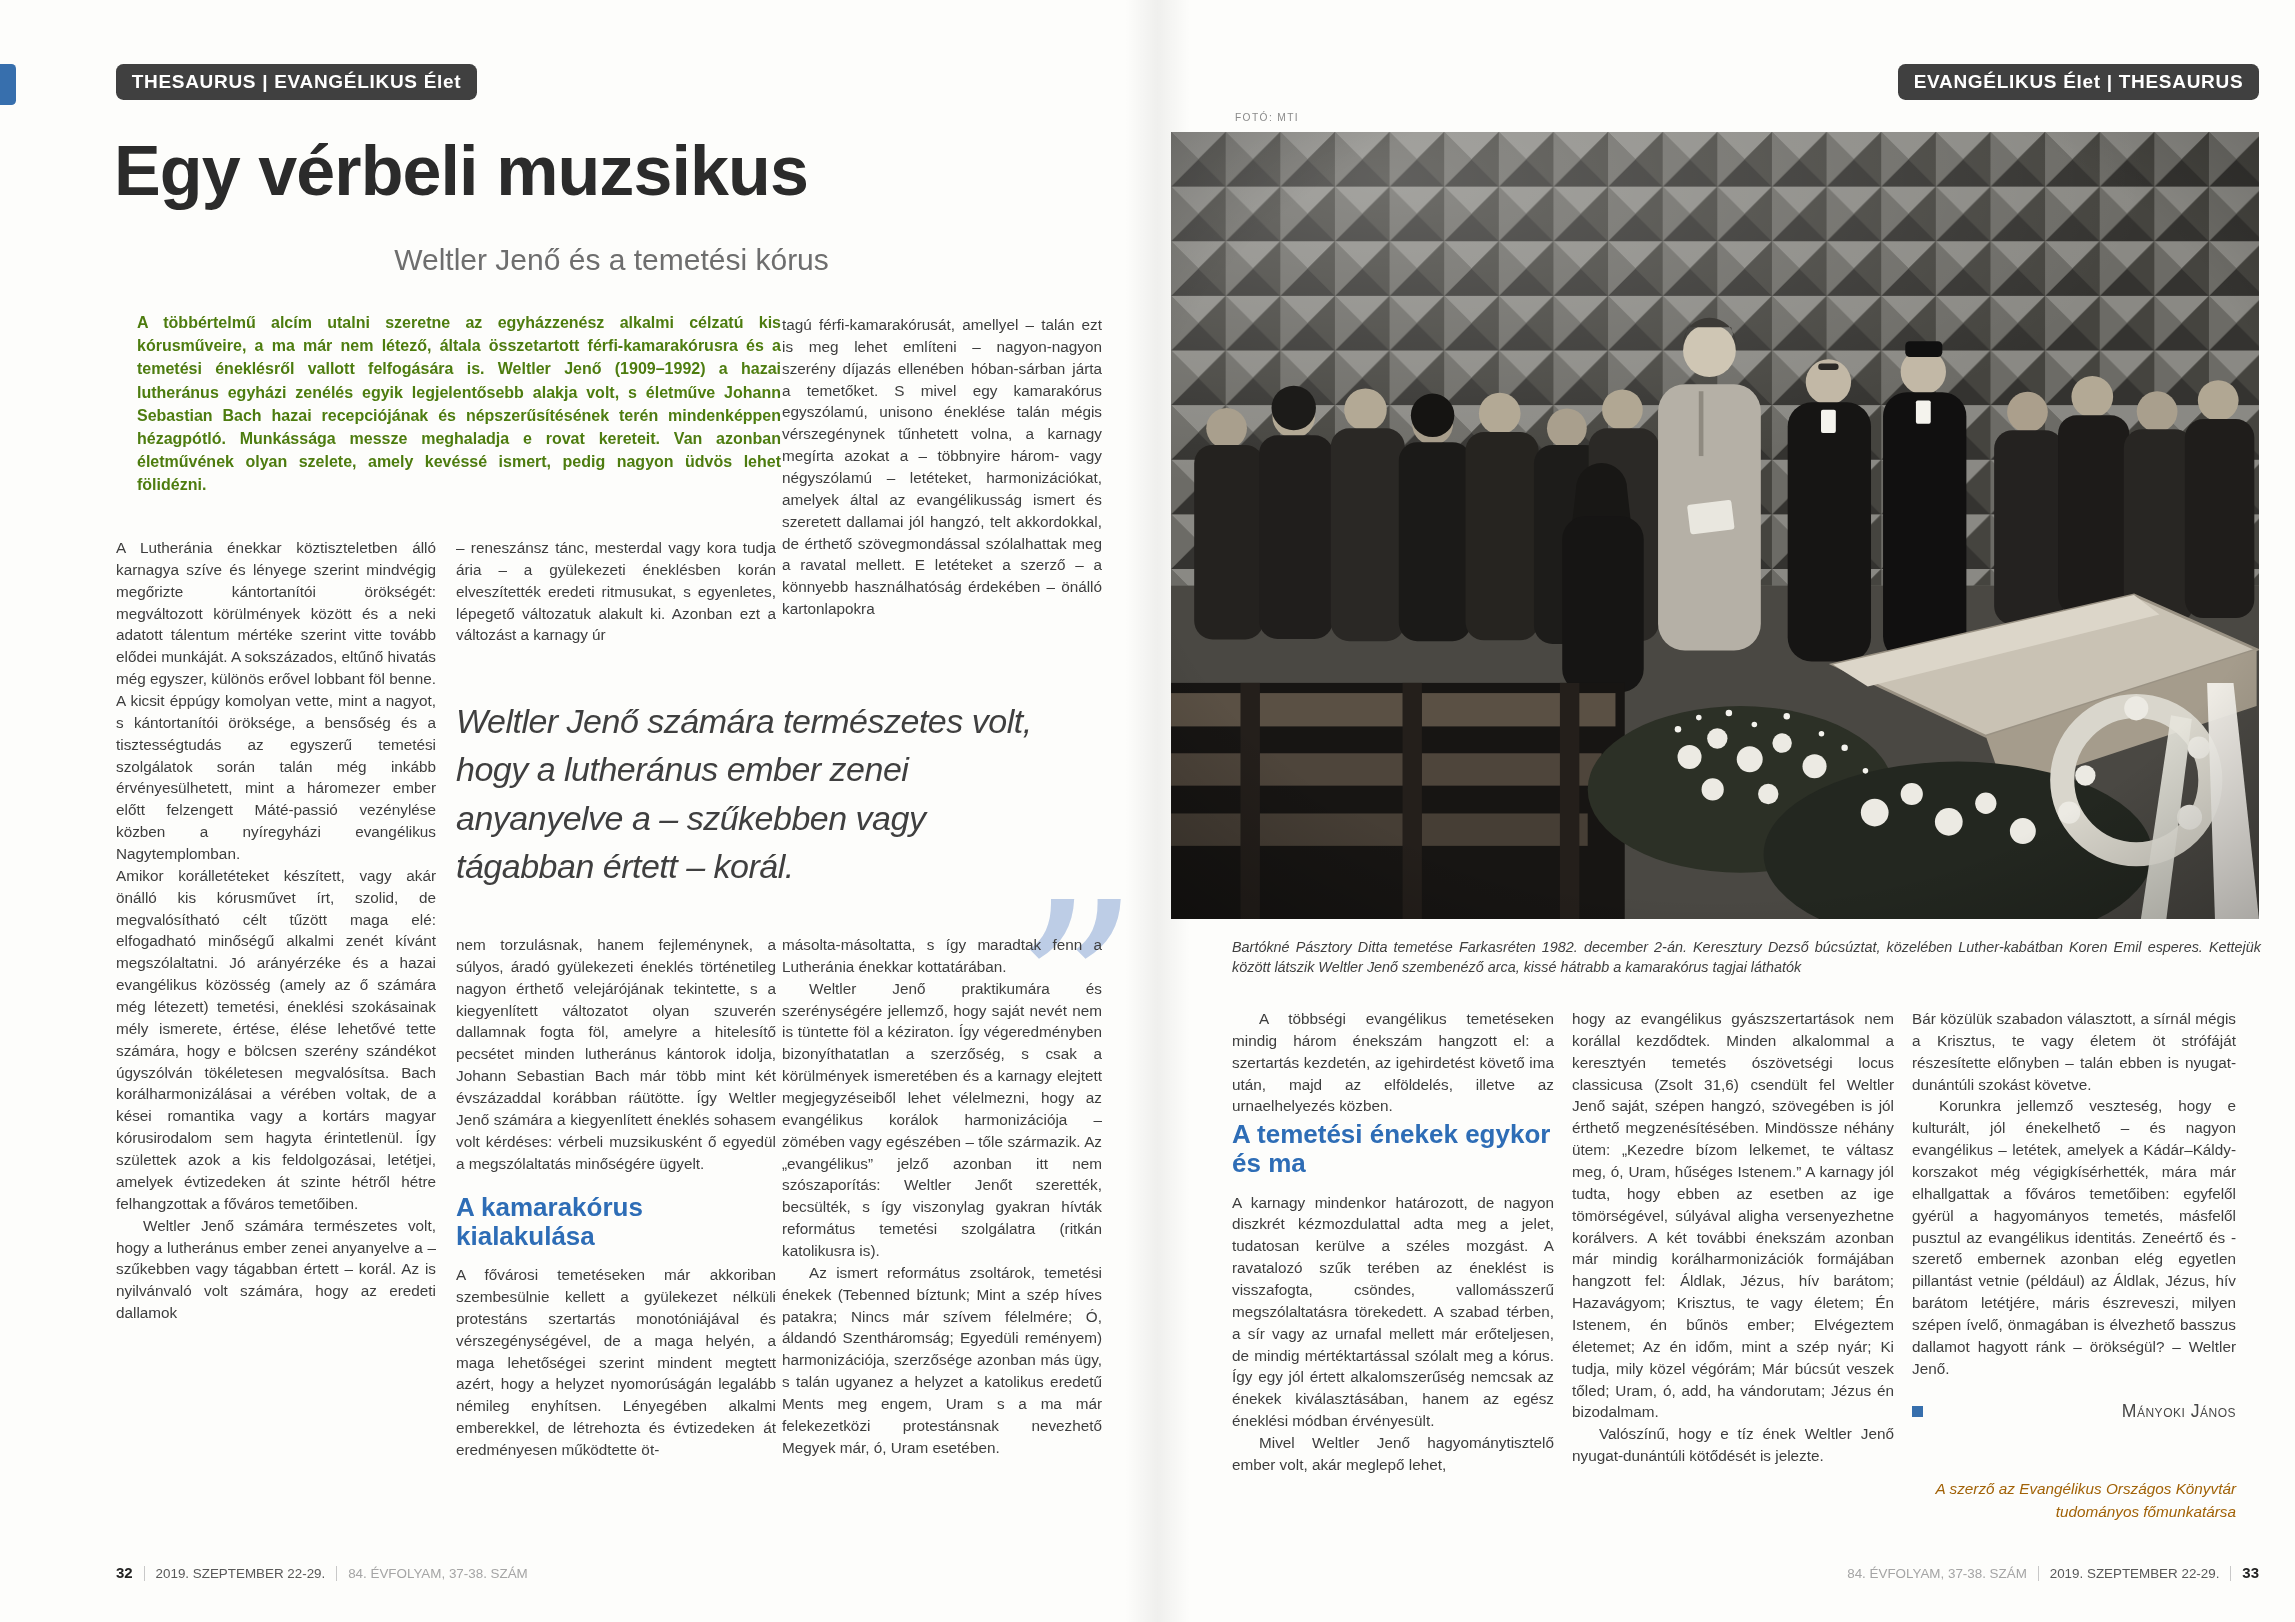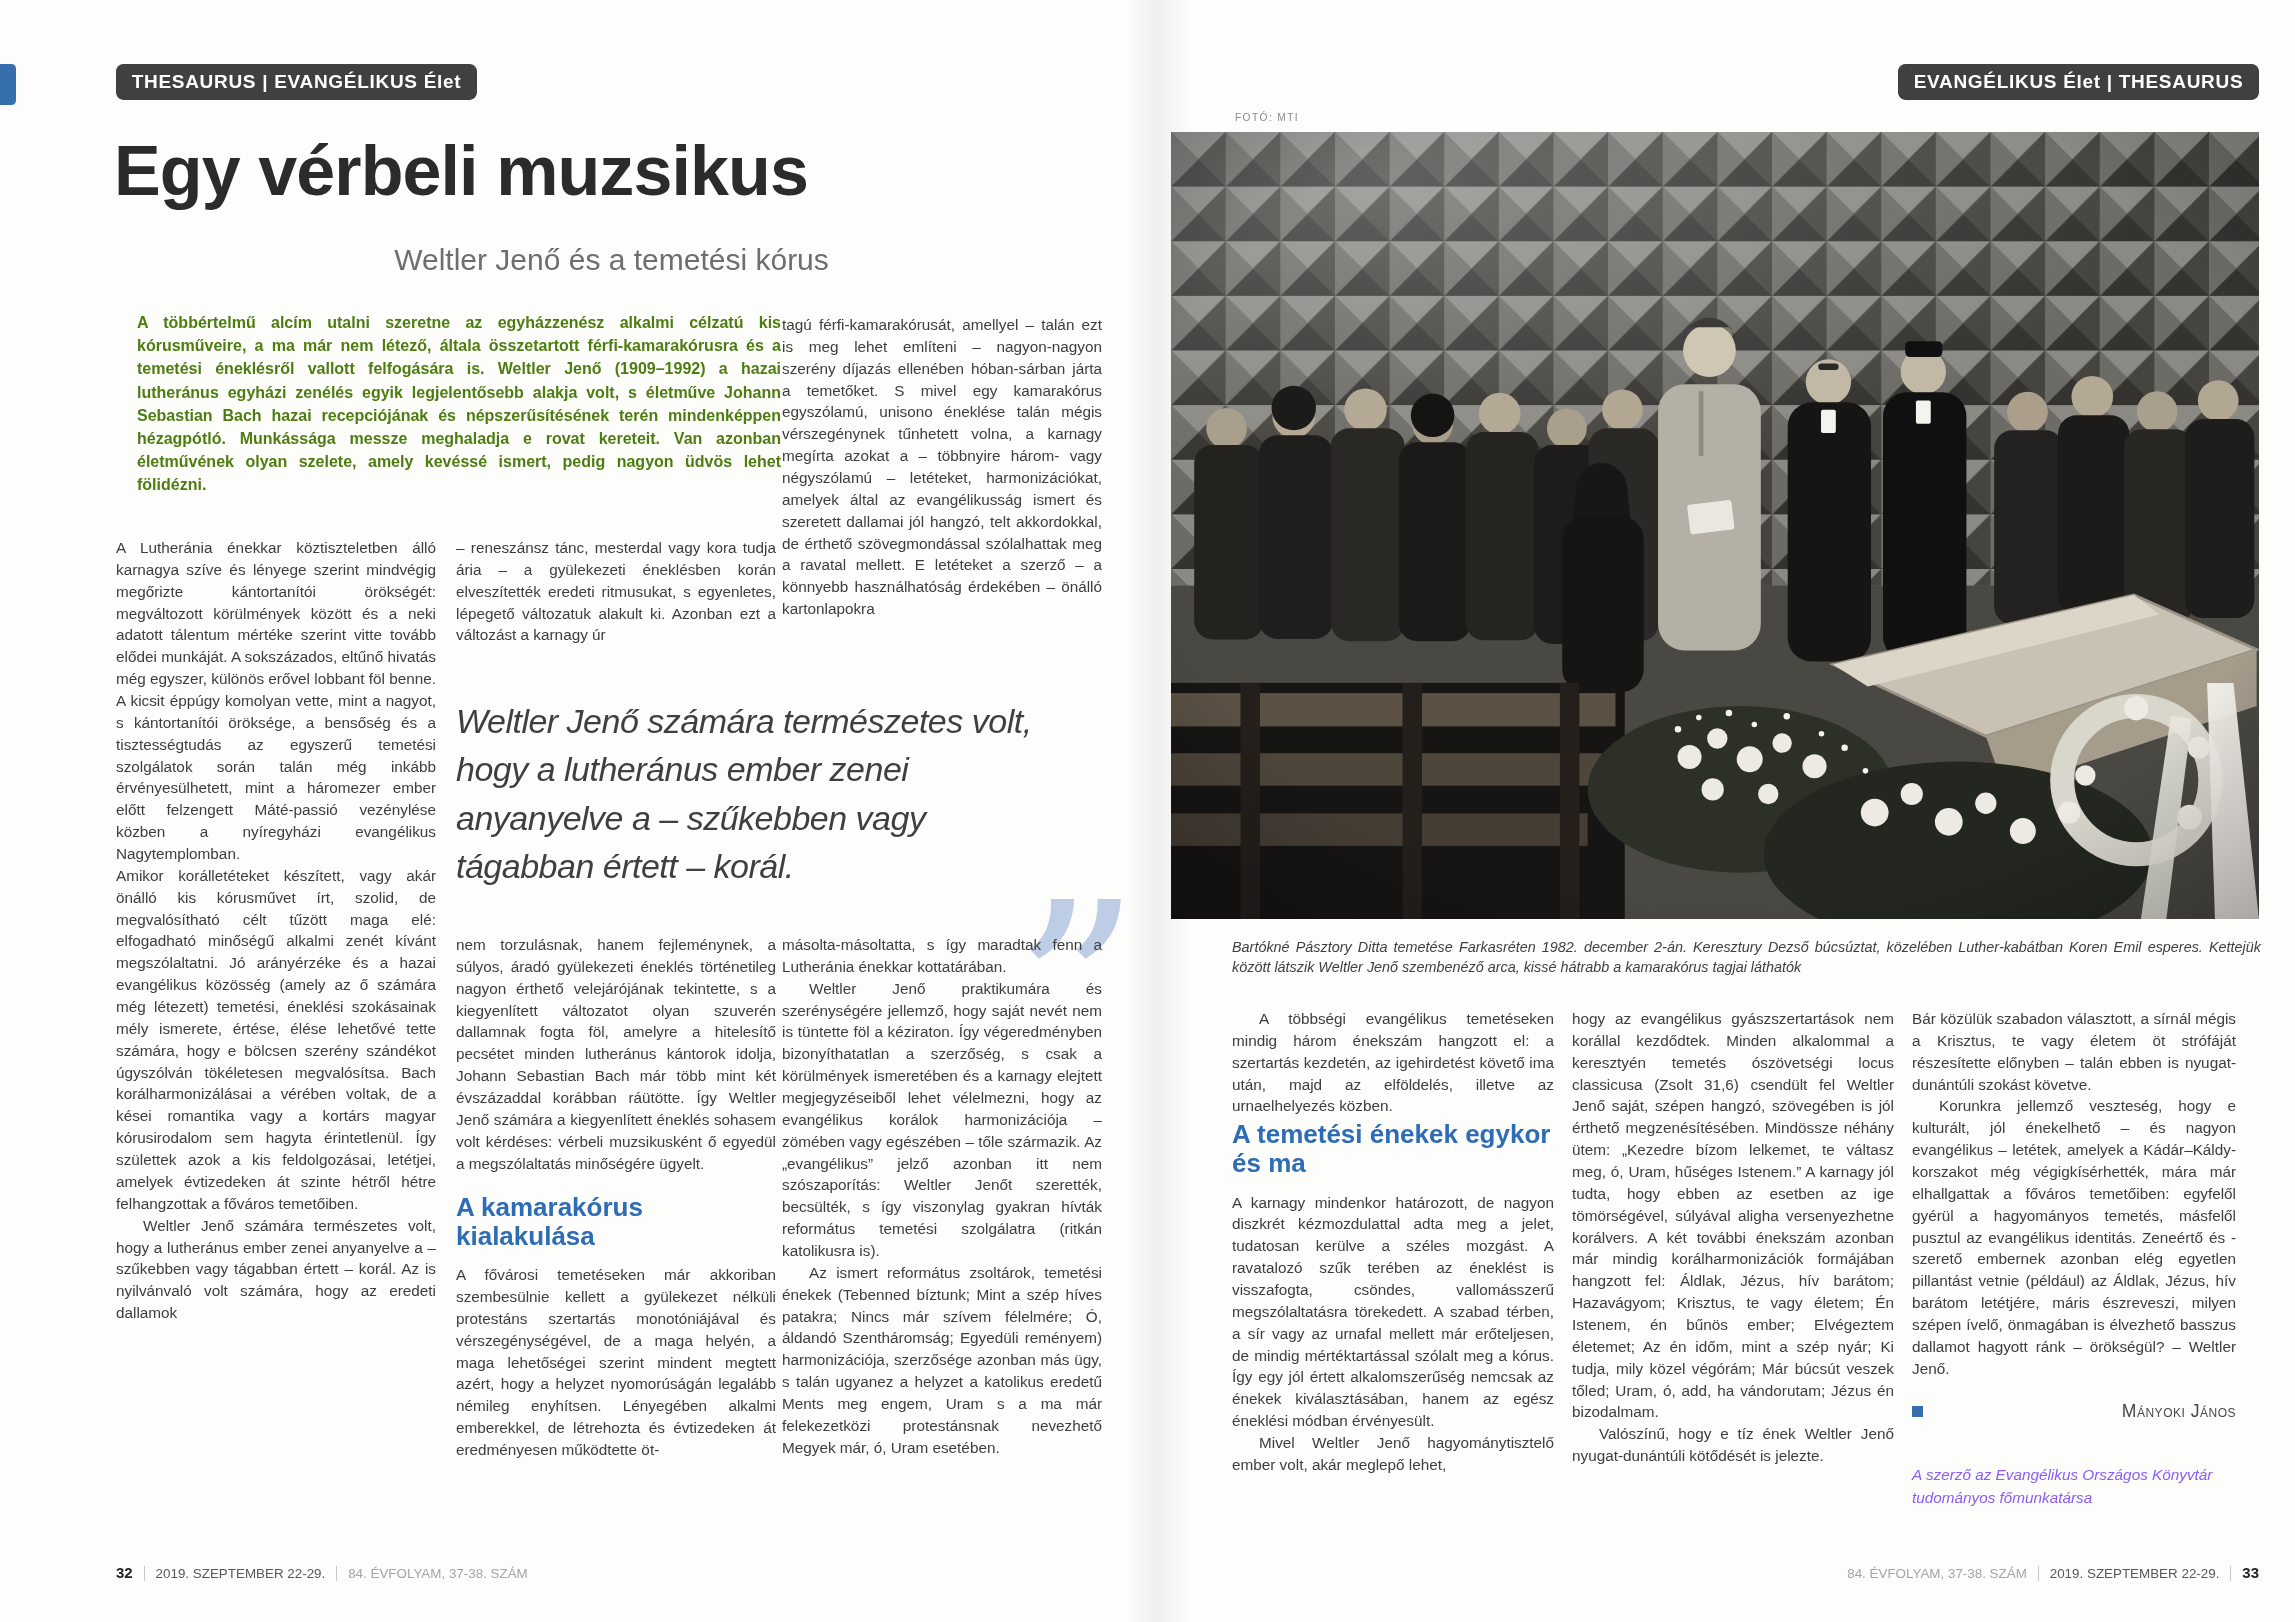--- a/index.html
+++ b/index.html
@@ -40,22 +40,22 @@
   }
   
   .photo-frame{background:#6f6e69;overflow:hidden;}
   .photo-credit{font-size:10.2px;letter-spacing:1.4px;color:#8a8a8a;}
   .caption{font-size:14.4px;font-style:italic;color:#3f3f3f;line-height:1.42;text-align:justify;}
   
   .author-row{display:flex;justify-content:space-between;align-items:center;gap:9.3px;margin-top:21px;}
   .author-square{width:11px;height:11px;background:#376fad;display:inline-block;}
   .author-name{font-variant:small-caps;font-size:17.6px;color:#474747;letter-spacing:0.5px;}
   .author-credit{
-    margin-top:42px;font-size:15.3px;font-style:italic;color:#8b5cf6;
-    line-height:1.5;
+    margin-top:56px;font-size:15.3px;font-style:italic;color:#a16207;
+    text-align:right;line-height:1.5;
   }
   
   .footer{font-size:13.4px;color:#9a9a9a;white-space:nowrap;}
   .footer .pagenum{font-size:15px;font-weight:bold;color:#222222;}
   .footer .f-dark{color:#585858;}
   .footer .f-light{color:#a5a5a5;}
   .footer .sep{display:inline-block;width:0.9px;height:15px;background:#c8c8c8;margin:0 11px;vertical-align:-2.8px;}
   .gutter-shadow{
     width:65px;height:1622px;left:1125px;top:0;
     background:linear-gradient(to right,rgba(0,0,0,0),rgba(0,0,0,0.055),rgba(0,0,0,0));

